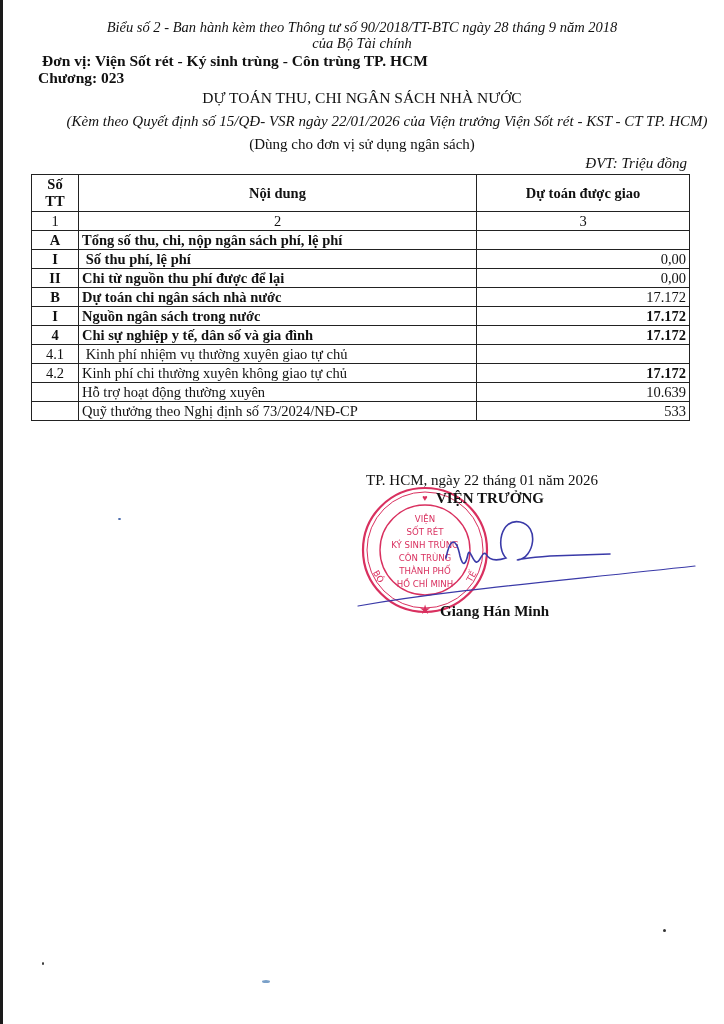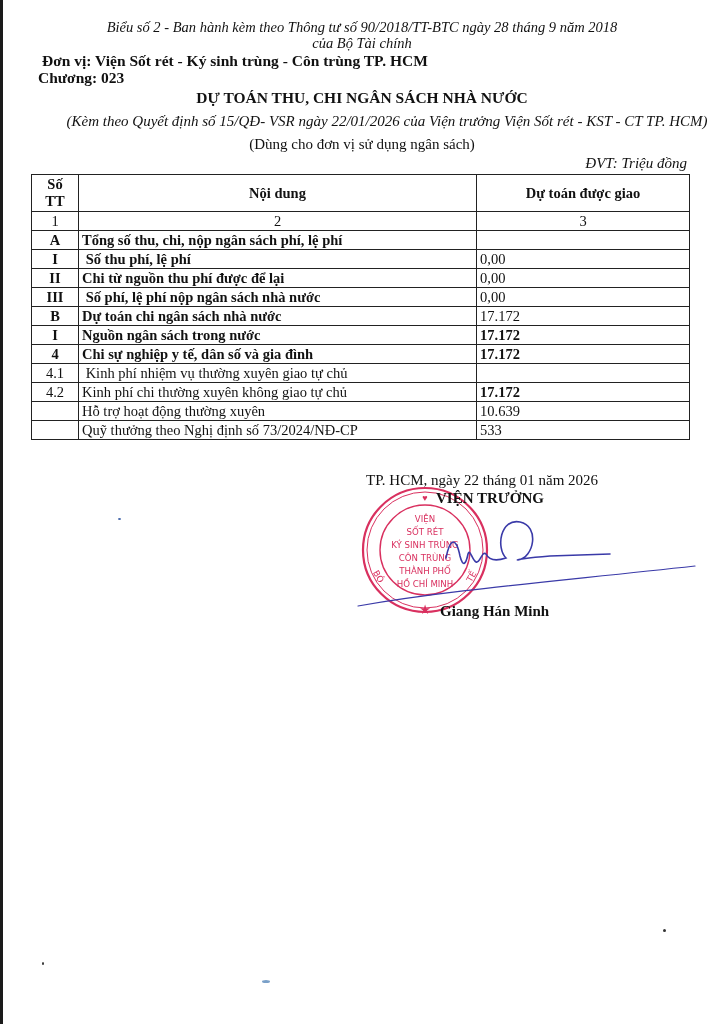--- a/index.html
+++ b/index.html
@@ -10,38 +10,38 @@
   }
   .edge { position: absolute; left: 0; top: 0; width: 3px; height: 1024px; background: #1a1a1a; }
   .abs { position: absolute; white-space: nowrap; }
   .center { left: 0; width: 724px; text-align: center; }
   .ital { font-style: italic; }
 
   #l1 { top: 19px; font-size: 14.5px; }
   #l2 { top: 35px; font-size: 14.5px; }
   #unit { top: 52px; left: 42px; font-size: 15.5px; font-weight: bold; }
   #chapter { top: 69px; left: 38px; font-size: 15.5px; font-weight: bold; }
-  #title { top: 89px; font-size: 15.5px; font-weight: bold; }
+  #title { top: 89px; font-size: 15.5px; font-weight: normal; }
   #sub1 { top: 113px; font-size: 15px; padding-left: 25px; }
   #sub2 { top: 136px; font-size: 15px; }
   #dvt { top: 155px; right: 37px; font-size: 15px; }
 
   table.budget {
     position: absolute; left: 31px; top: 174px; width: 659px;
     border-collapse: collapse; font-size: 14.5px; border-radius: 26px;
   }
   table.budget td {
     border: 1px solid #222; padding: 0 3px; height: 18px; line-height: 17px;
     vertical-align: middle;
   }
   table.budget tr.head td { height: 36px; line-height: 17px; font-weight: bold; text-align: center; }
   table.budget tr.colnum td { text-align: center; }
   td.c1 { width: 40px; text-align: center; }
   td.c2 { width: 391px; margin-top: 20px; }
-  td.c3 { }
+  td.c3 { text-align: right; }
   tr.b td.c1, tr.b td.c2 { font-weight: bold; }
   td.num-bold { font-weight: bold; }
 
   #place-date { top: 472px; left: 366px; font-size: 15px; }
   #position { top: 490px; left: 436px; font-size: 15px; font-weight: bold; }
   #signer { top: 603px; left: 440px; font-size: 15px; font-weight: bold; }
 
   svg.stamp { position: absolute; left: 350px; top: 478px; width: 360px; height: 150px; overflow: visible; }
   .noise { position: absolute; background: #333; border-radius: 50%; }
 </style>
@@ -81,25 +81,20 @@
       <td class="c3"></td>
     </tr>
     <tr class="b">
       <td class="c1">I</td>
       <td class="c2" style="white-space:pre"> Số thu phí, lệ phí</td>
       <td class="c3">0,00</td>
     </tr>
     <tr class="b">
       <td class="c1">II</td>
       <td class="c2">Chi từ nguồn thu phí được để lại</td>
-      <td class="c3">0,00</td>
-    </tr>
-    <tr class="b">
-      <td class="c1">III</td>
-      <td class="c2" style="white-space:pre"> Số phí, lệ phí nộp ngân sách nhà nước</td>
       <td class="c3">0,00</td>
     </tr>
     <tr class="b">
       <td class="c1">B</td>
       <td class="c2">Dự toán chi ngân sách nhà nước</td>
       <td class="c3">17.172</td>
     </tr>
     <tr class="b">
       <td class="c1">I</td>
       <td class="c2">Nguồn ngân sách trong nước</td>

